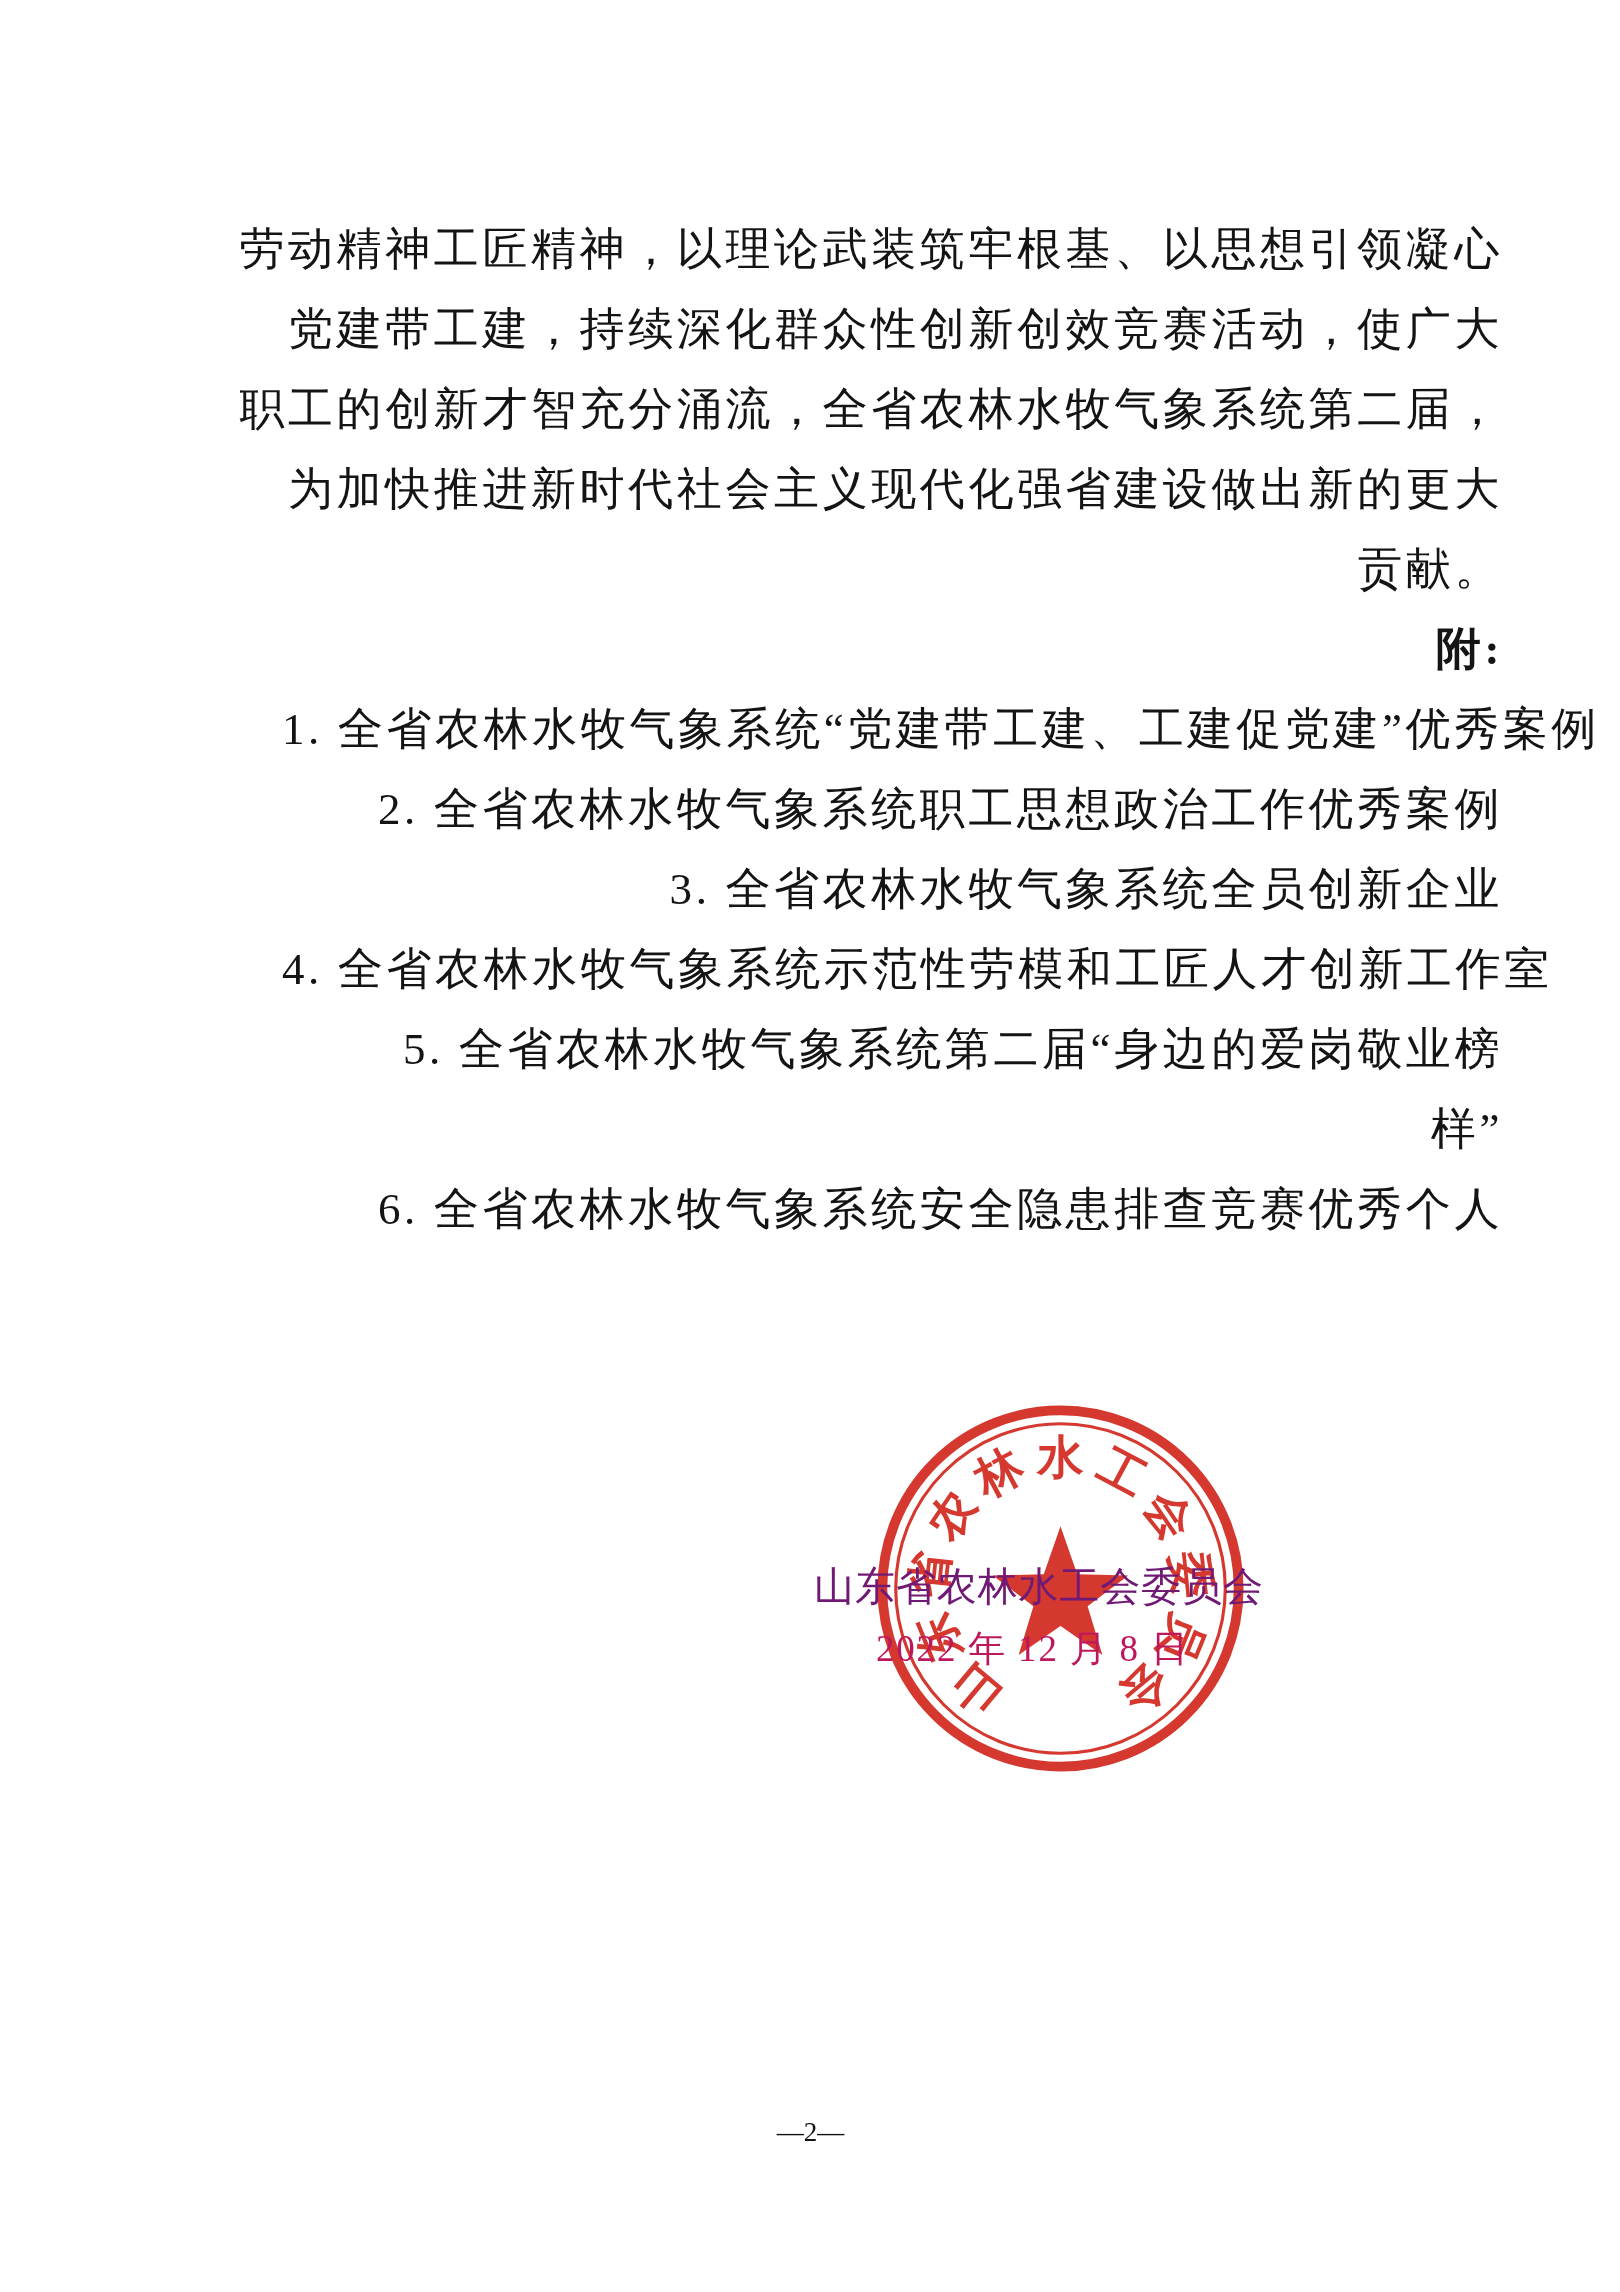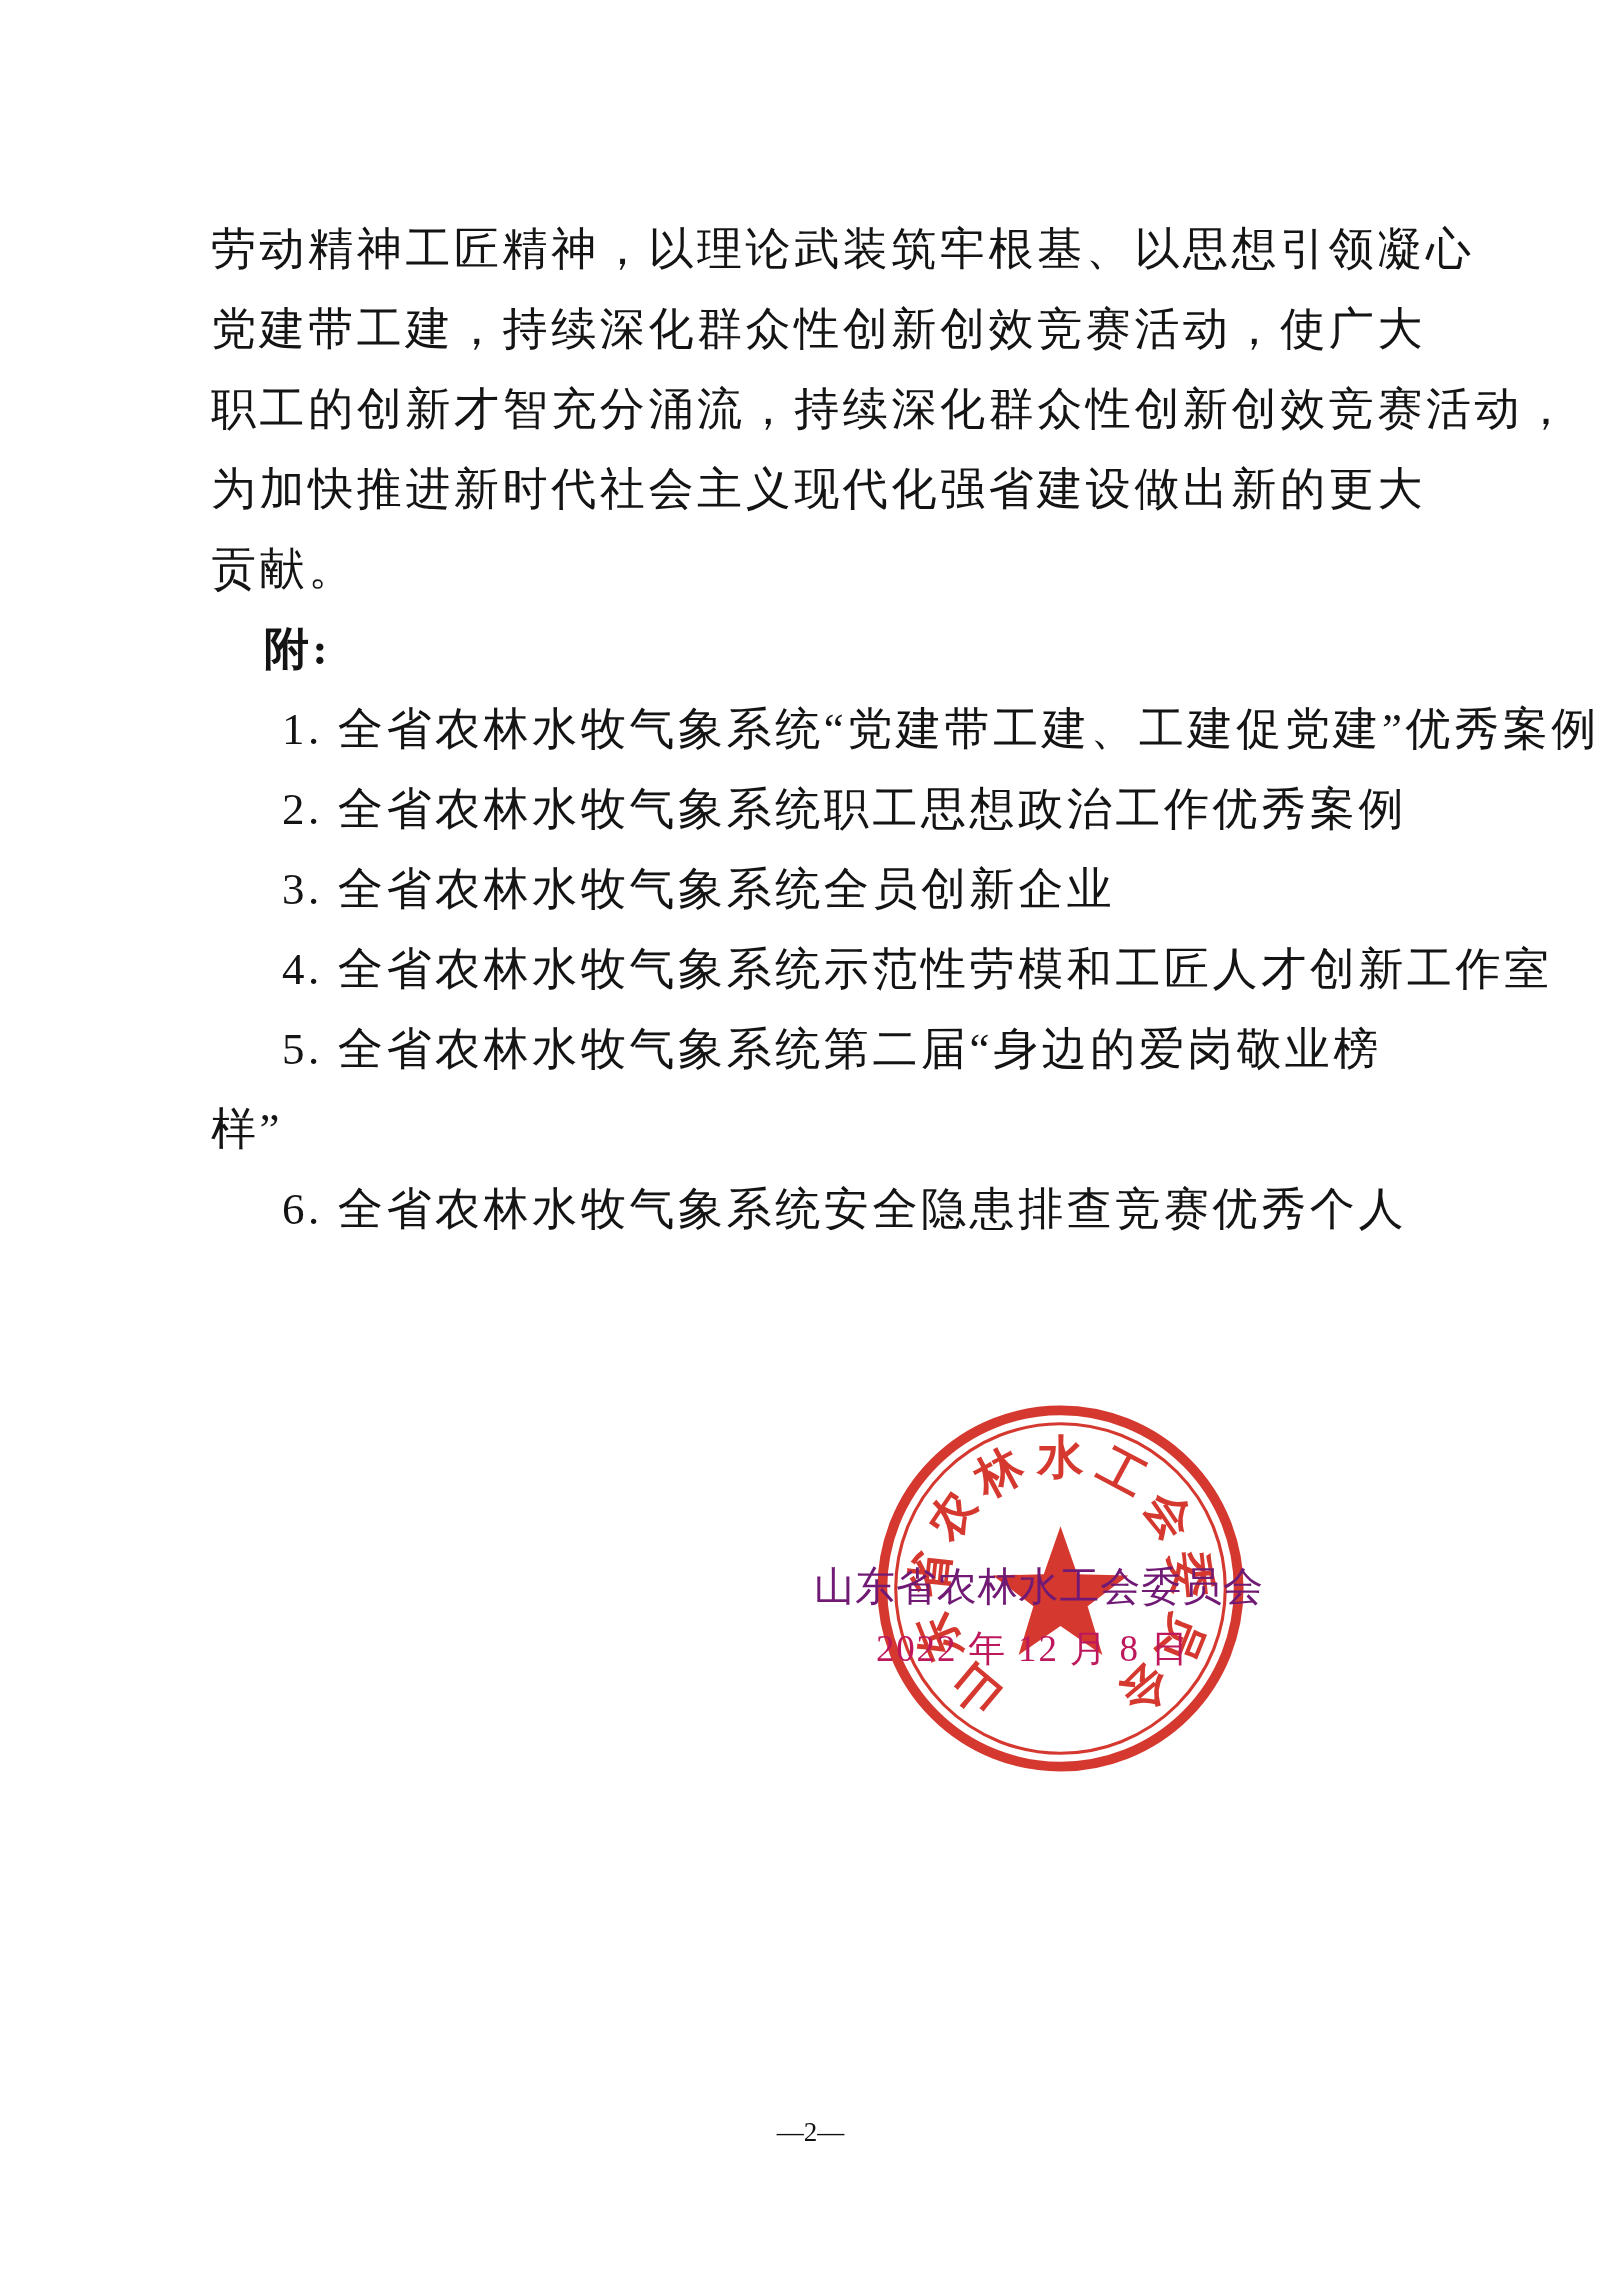--- a/index.html
+++ b/index.html
@@ -14,20 +14,21 @@
   }
   .body-block {
     position: absolute;
     left: 211px;
     top: 209px;
     width: 1292px;
     font-size: 45px;
     line-height: 80px;
     letter-spacing: 3.6px;
     white-space: nowrap;
+    text-align: right;
   }
   .line { height: 80px; }
   .attach-label { padding-left: 53px; font-weight: bold; }
   .attach-item { padding-left: 71px; }
   .attach-cont { padding-left: 0; }
   .sig-org {
     position: absolute;
     left: 814px;
     top: 1559px;
     font-size: 40px;
@@ -74,21 +75,21 @@
   }
 </style>
 </head>
 <body>
 
 <div class="page">
 
   <div class="body-block">
     <div class="line">劳动精神工匠精神，以理论武装筑牢根基、以思想引领凝心</div>
     <div class="line">党建带工建，持续深化群众性创新创效竞赛活动，使广大</div>
-    <div class="line">职工的创新才智充分涌流，持续深化群众性创新创效竞赛活动，</div>
+    <div class="line">职工的创新才智充分涌流，全省农林水牧气象系统第二届，</div>
     <div class="line">为加快推进新时代社会主义现代化强省建设做出新的更大</div>
     <div class="line">贡献。</div>
     <div class="line attach-label">附:</div>
     <div class="line attach-item">1. 全省农林水牧气象系统“党建带工建、工建促党建”优秀案例</div>
     <div class="line attach-item">2. 全省农林水牧气象系统职工思想政治工作优秀案例</div>
     <div class="line attach-item">3. 全省农林水牧气象系统全员创新企业</div>
     <div class="line attach-item">4. 全省农林水牧气象系统示范性劳模和工匠人才创新工作室</div>
     <div class="line attach-item">5. 全省农林水牧气象系统第二届“身边的爱岗敬业榜</div>
     <div class="line attach-cont">样”</div>
     <div class="line attach-item">6. 全省农林水牧气象系统安全隐患排查竞赛优秀个人</div>

